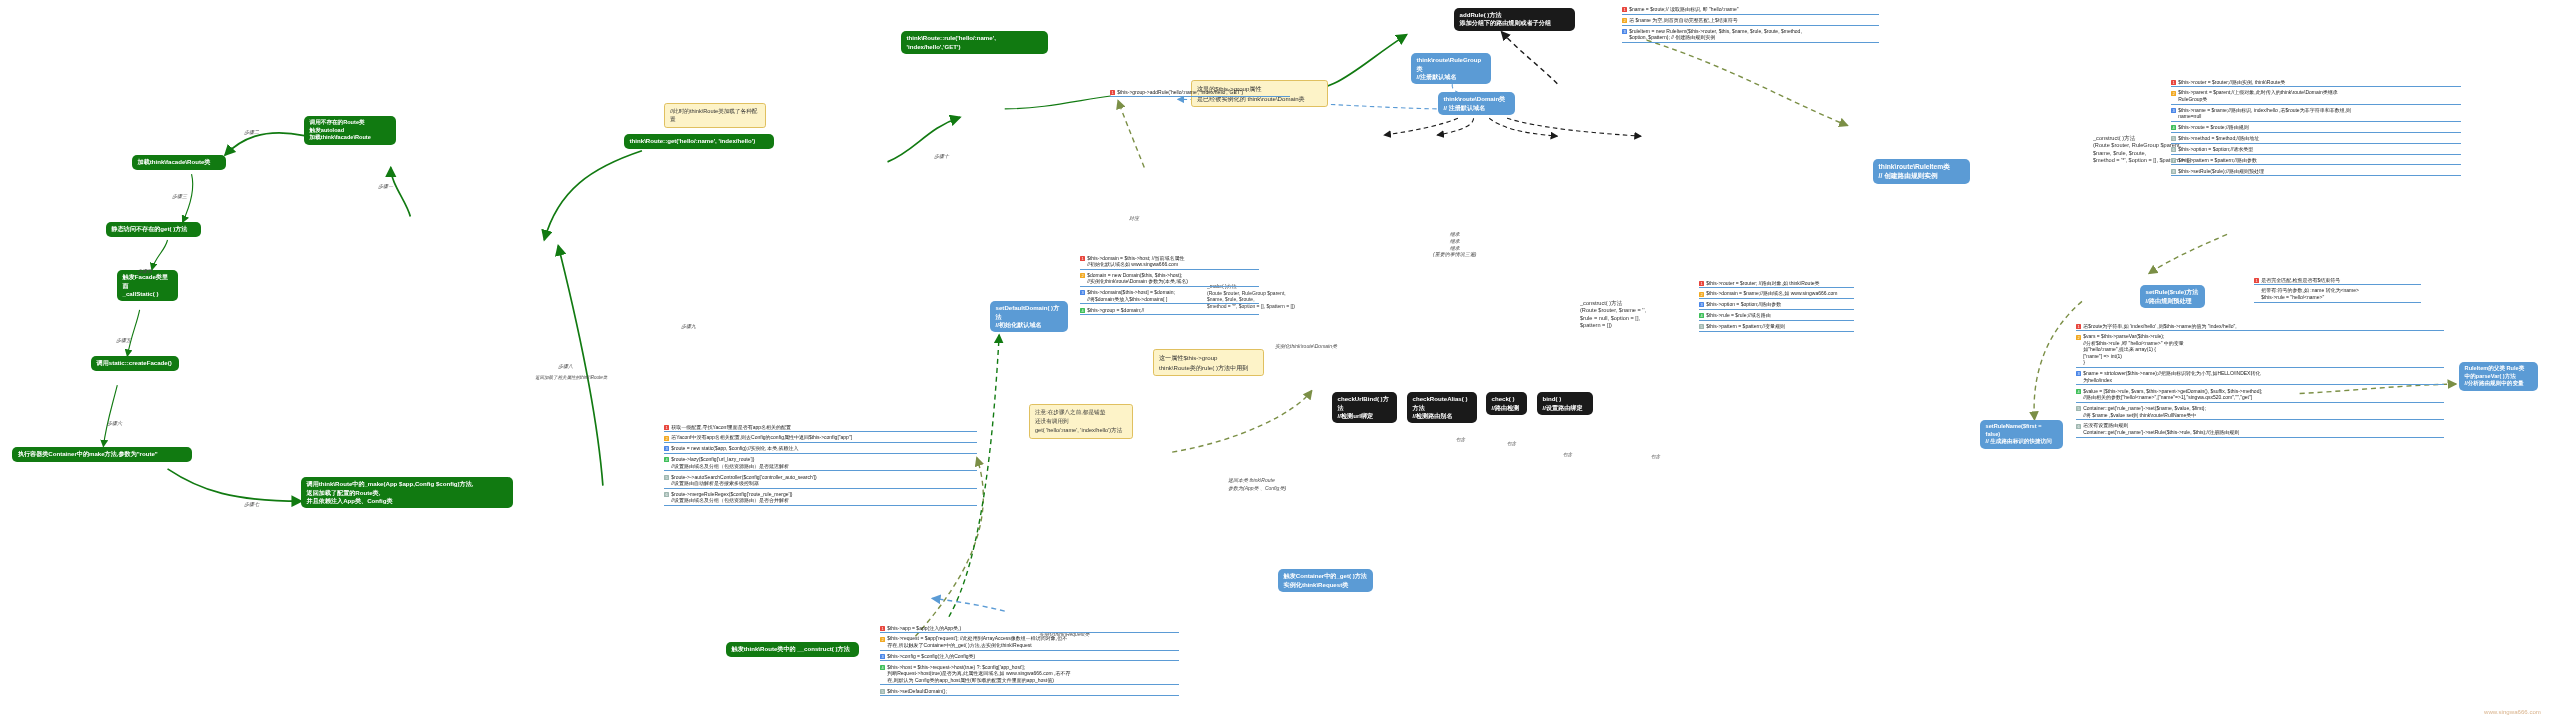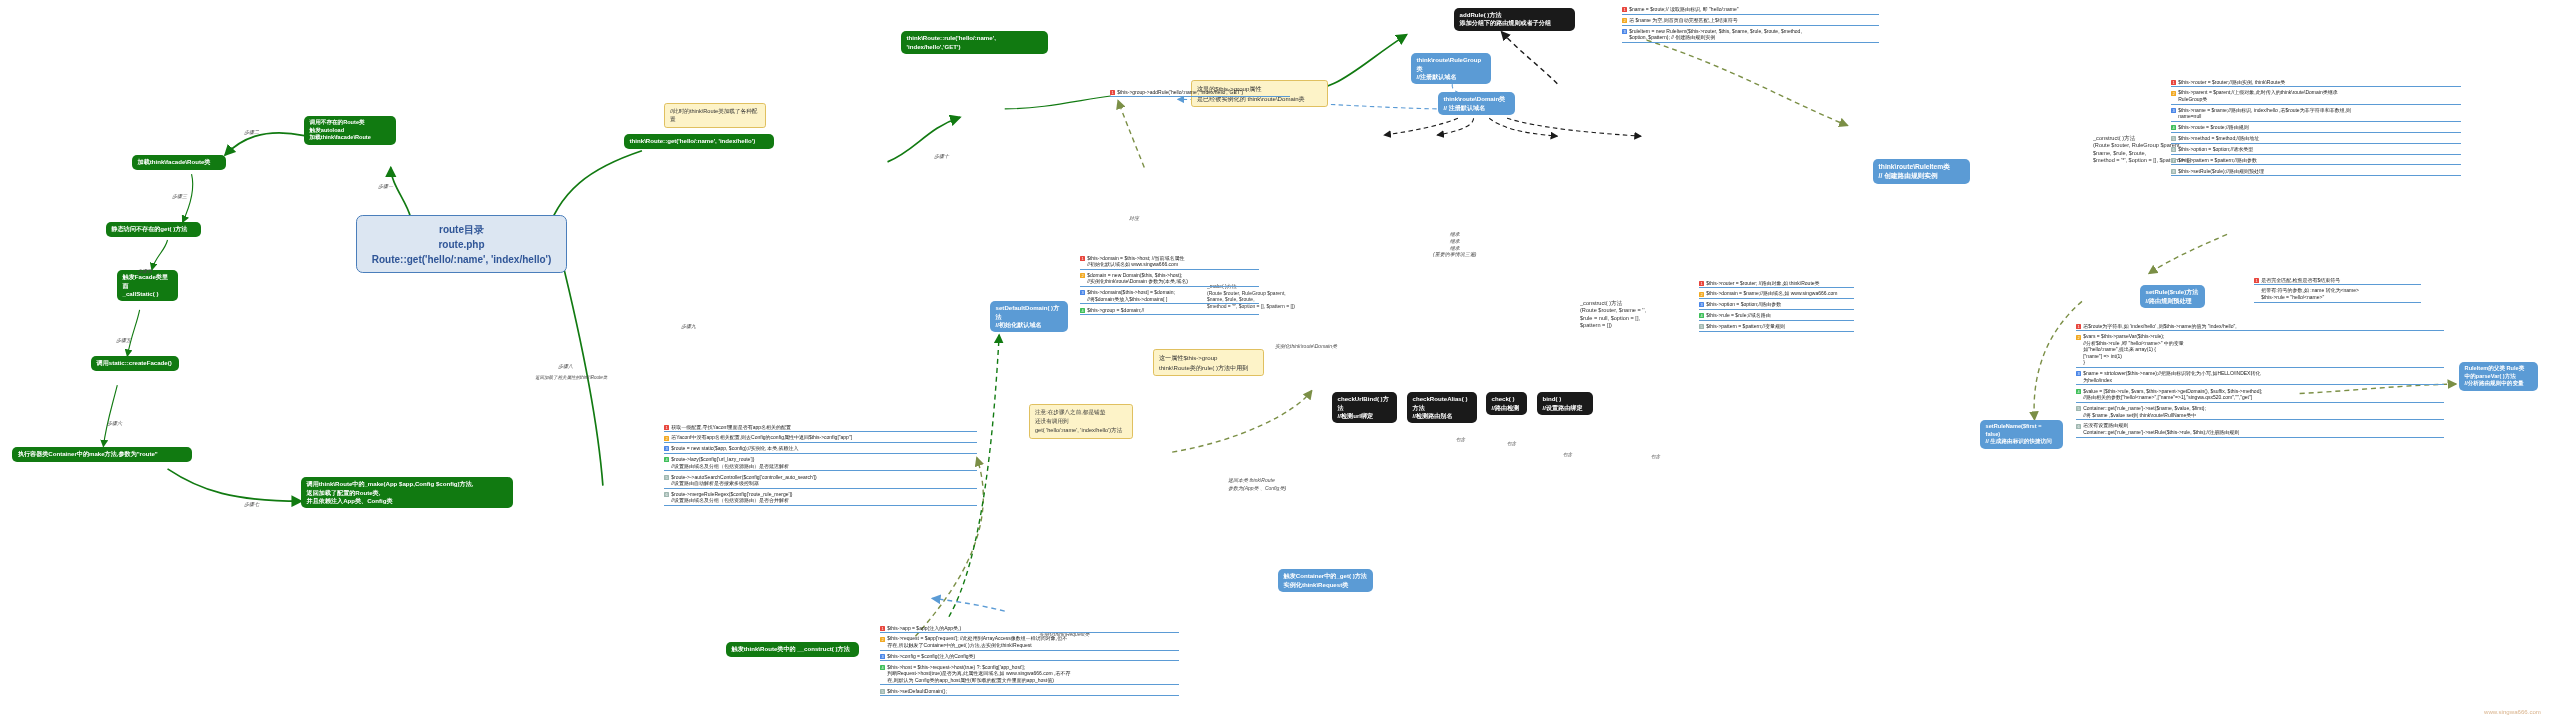--- a/index.html
+++ b/index.html
@@ -147,25 +147,20 @@
 <div class="node green fs11" style="left:12.3px;top:447px;width:180px;">
   <span>执行容器类Container中的make方法,参数为"route"</span>
 </div>
 
 <div class="node green fs11" style="left:301px;top:477px;width:212px;">
   <span style="white-space:pre-line;">调用think\Route中的_make(App $app,Config $config)方法,
 返回加载了配置的Route类,
 并且依赖注入App类、Config类</span>
 </div>
 
-<div class="node center-box fs18" style="left:356px;top:215px;width:211px;">
-  <div>route目录</div>
-  <div>route.php</div>
-  <div>Route::get('hello/:name', 'index/hello')</div>
-</div>
 
 <div class="node green fs11" style="left:624px;top:134px;width:150px;">
   <span>think\Route::get('hello/:name', 'index/hello')</span>
 </div>
 
 <div class="node green fs11" style="left:901px;top:31px;width:147px;">
   <span>think\Route::rule('hello/:name', 'index/hello','GET')</span>
 </div>
 
 <div class="elabel fs9" style="left:378px;top:183px;"><span>步骤一</span></div>

